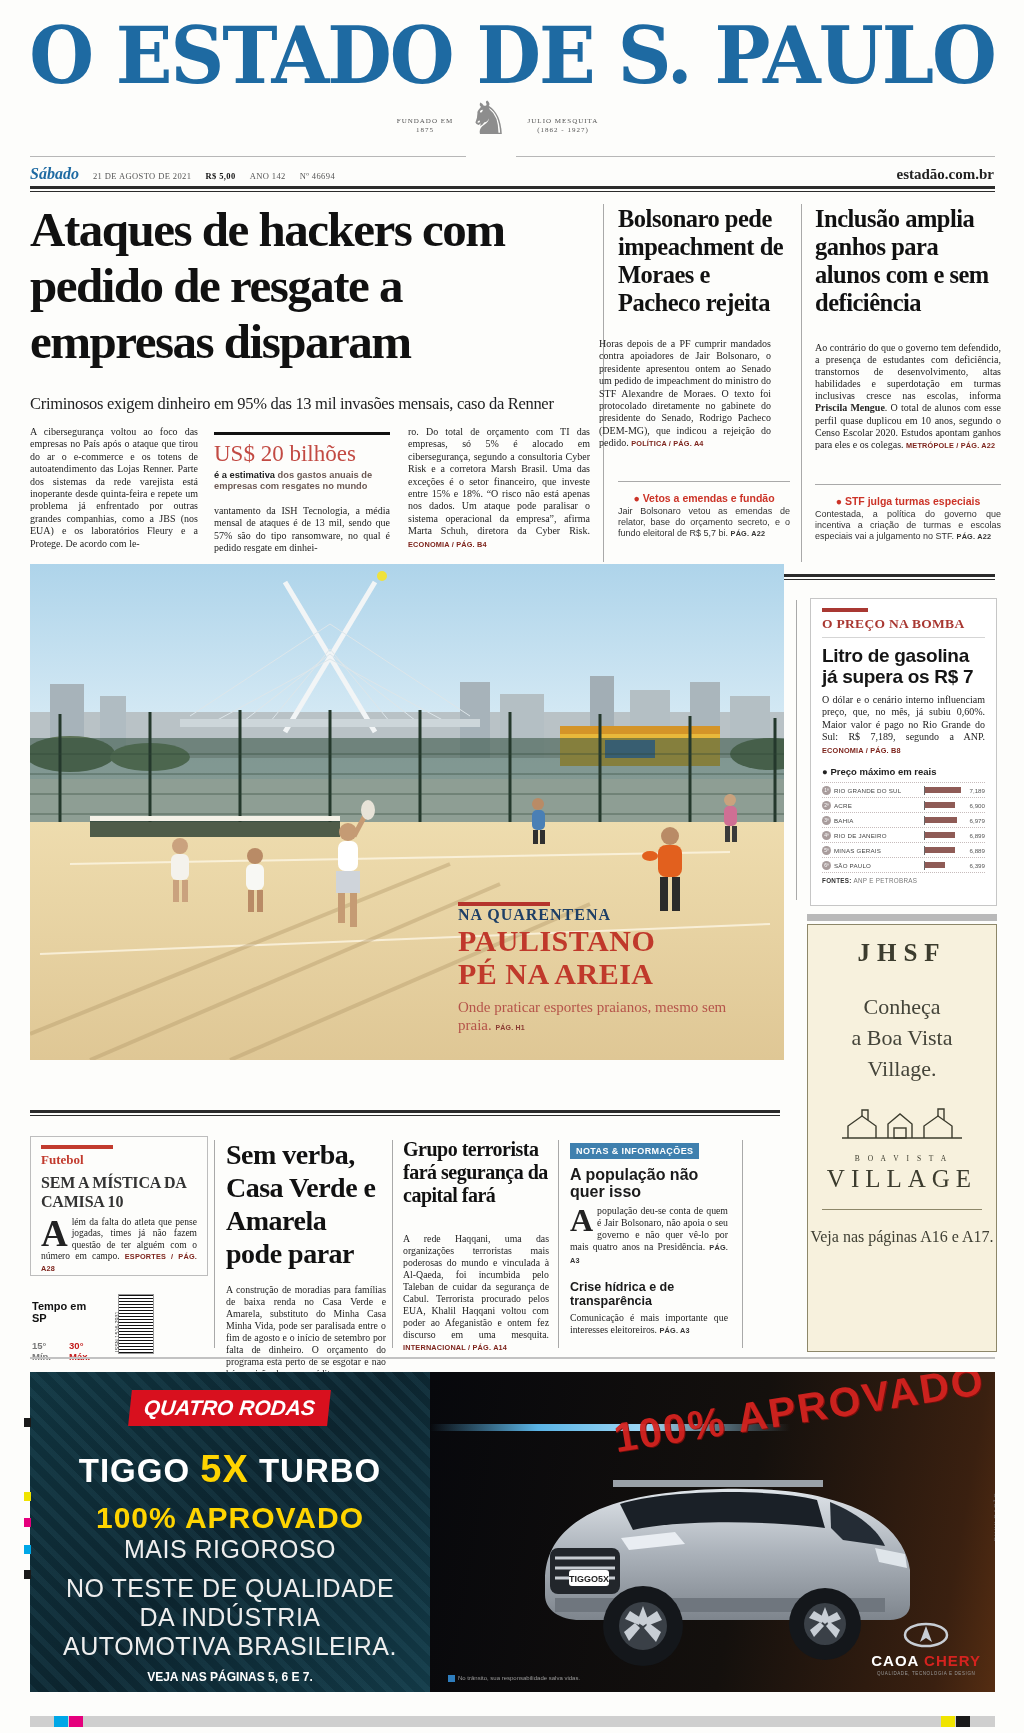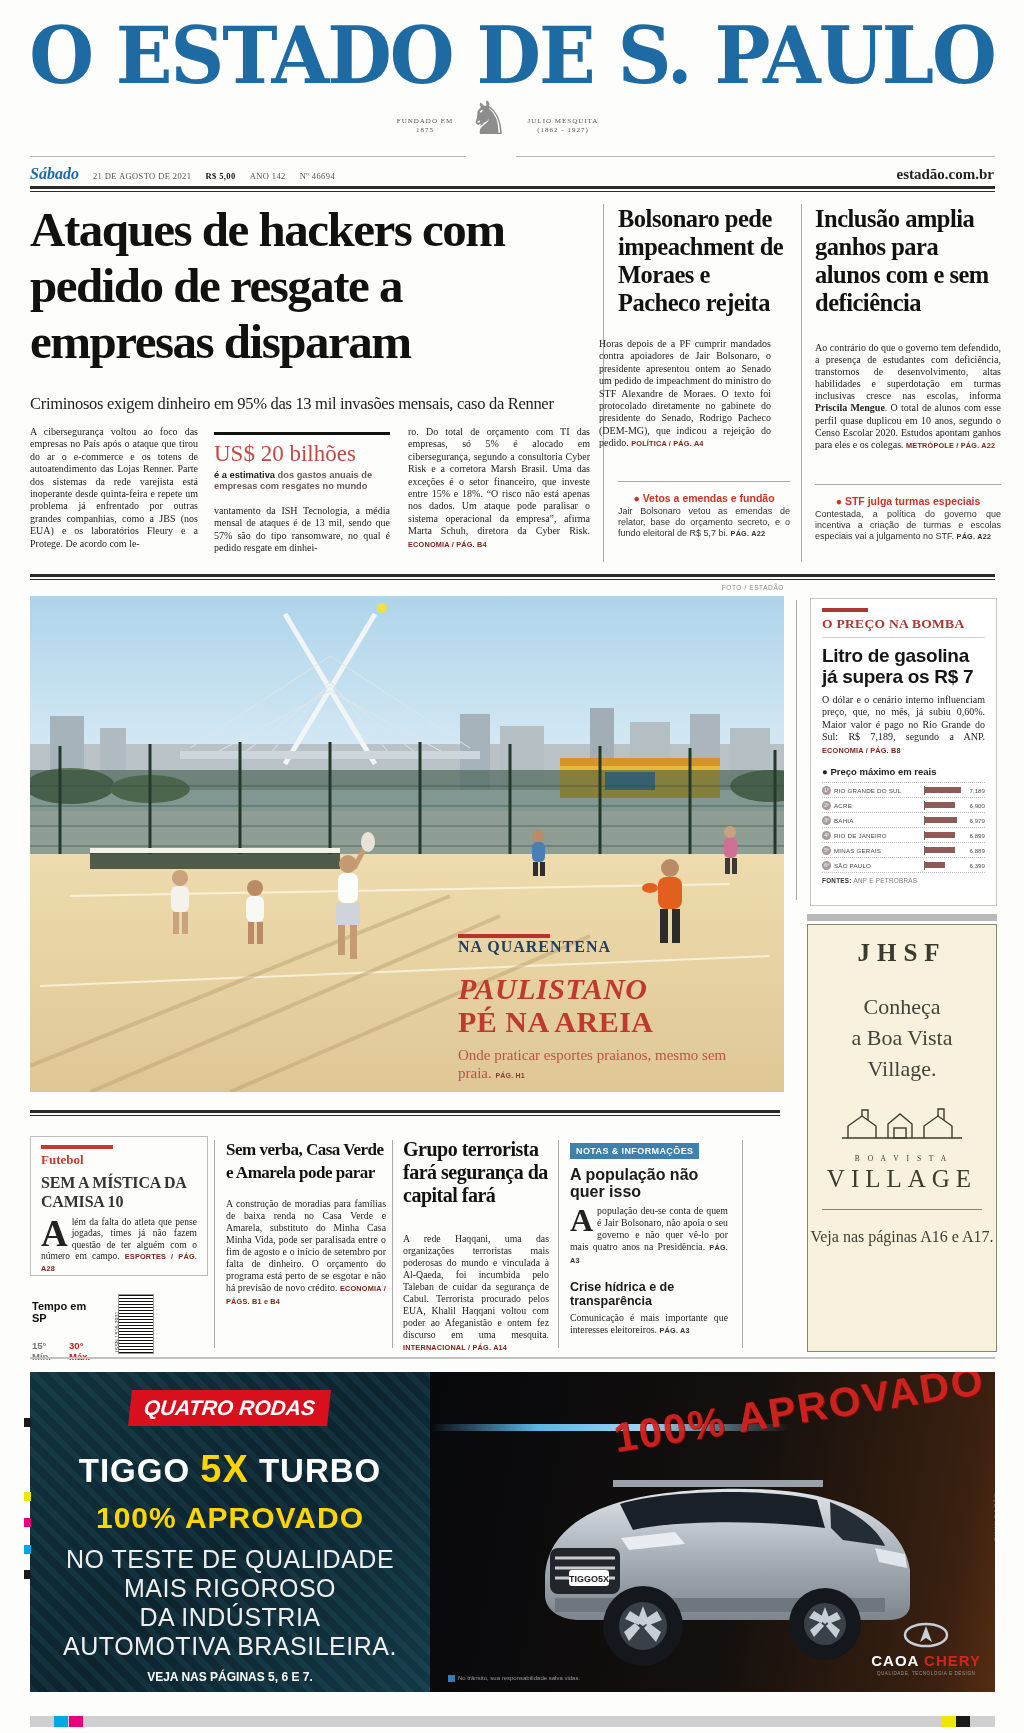--- a/index.html
+++ b/index.html
@@ -62,21 +62,21 @@
   #jhsf-brand{font-size:25px;letter-spacing:7px;margin-top:14px;font-weight:600;}
   #jhsf-msg{font-size:22px;line-height:31px;margin-top:24px;color:#45453a;}
   #jhsf-boavista{font-size:7.5px;letter-spacing:3px;margin-top:6px;}
   #jhsf-village{font-size:25px;letter-spacing:6px;margin-top:2px;}
   #jhsf-footer{font-size:16px;margin-top:18px;color:#3f3f33;}
   
   #futebol-box{border:1px solid #bdbdbd;box-sizing:border-box;padding:8px 10px;}
   #futebol-kicker{font-weight:700;font-size:13px;color:#c23b2e;margin-top:3px;}
   #futebol-head{font-size:16px;line-height:19px;font-weight:800;color:#333;letter-spacing:-.2px;margin-top:5px;}
   .dropcap{float:left;font-size:37px;line-height:30px;font-weight:600;padding:2px 4px 0 0;color:#222;}
-  .brief-head{font-size:17px;line-height:23px;font-weight:900;letter-spacing:-.5px;color:#111;}
+  .brief-head{font-size:28px;line-height:33px;font-weight:900;letter-spacing:-.5px;color:#111;}
   #notas-tag{display:inline-block;background:#3f80ae;color:#fff;font-family:"Liberation Sans",sans-serif;
        font-weight:700;font-size:9px;letter-spacing:.4px;padding:3px 6px;}
   #notas-head{font-family:"Liberation Sans",sans-serif;font-weight:900;font-size:16px;line-height:17px;color:#1a1a1a;margin-top:7px;}
   .notas-sub{font-family:"Liberation Sans",sans-serif;font-weight:800;font-size:12.5px;line-height:14px;color:#1a1a1a;}
   
   #weather-title{font-family:"Liberation Sans",sans-serif;font-weight:800;font-size:11px;color:#111;}
   .temp{font-family:"Liberation Sans",sans-serif;font-weight:700;font-size:9.5px;}
   #temp-min{color:#777;} #temp-max{color:#c11a1a;}
   #barcode{width:34px;height:58px;background:repeating-linear-gradient(0deg,#111 0 1px,#fff 1px 3px);border:1px solid #999;}
   #issn{font-family:"Liberation Sans",sans-serif;font-size:5.5px;color:#444;transform:rotate(-90deg);transform-origin:left top;white-space:nowrap;}
@@ -173,21 +173,21 @@
   <div class="abs" style="left:815px;top:495px;width:186px;">
     <div class="note-title"><span>●</span> <span>STF julga turmas especiais</span></div>
     <p class="note-body" style="margin-top:2px;">
       <span>Contestada, a política do governo que incentiva a criação de turmas e escolas especiais vai a julgamento no STF. </span><span class="ref" style="color:#333;">PÁG. A22</span>
     </p>
   </div>
 
   <div class="abs thickrule" style="left:30px;top:574px;width:965px;"></div>
   <div class="abs" id="photo-credit" style="left:560px;top:584px;width:224px;">FOTO / ESTADÃO</div>
 
-  <div class="abs" style="left:30px;top:596px;width:754px;height:496px;">
+  <div class="abs" style="left:30px;top:564px;width:754px;height:496px;">
     <svg width="754" height="496" viewBox="0 0 754 496">
       <defs>
         <linearGradient id="sky" x1="0" y1="0" x2="0" y2="1">
           <stop offset="0" stop-color="#aed4ea"></stop>
             <stop offset="1" stop-color="#e3f1f8"></stop>
         </linearGradient>
         <linearGradient id="sand" x1="0" y1="0" x2="0" y2="1">
           <stop offset="0" stop-color="#eedcae"></stop>
             <stop offset="1" stop-color="#dfc795"></stop>
         </linearGradient>
@@ -296,21 +296,21 @@
             <rect x="502" y="246" width="13" height="20" rx="5" fill="#4a7fb5"></rect>
             <rect x="503" y="266" width="5" height="14" fill="#2f2f2f"></rect>
             <rect x="510" y="266" width="5" height="14" fill="#2f2f2f"></rect>
           </g>
       </g>
     </svg>
     
     <div class="abs" id="photo-overlay" style="left:428px;top:338px;width:270px;">
       <div style="width:92px;height:4px;background:#b5342c;"></div>
       <div id="q-kicker">NA QUARENTENA</div>
-      <div class="q-title" style="margin-top:16px;font-style:italic;">PAULISTANO</div>
+      <div class="q-title" style="margin-top:0;">PAULISTANO</div>
       <div class="q-title">PÉ NA AREIA</div>
       <div id="q-caption" style="margin-top:8px;">
         <span>Onde praticar esportes praianos, mesmo sem praia. </span><span class="ref">PÁG. H1</span>
       </div>
     </div>
   </div>
 
   <div class="abs vrule" style="left:796px;top:600px;height:300px;"></div>
   <div class="abs" id="fuel-box" style="left:810px;top:598px;width:187px;height:308px;">
     <div class="red-bar"></div>
@@ -462,22 +462,22 @@
 
   <div class="abs hrule" style="left:30px;top:1357px;width:965px;border-top:2px solid #c2c2c2;"></div>
 
   <div class="abs" id="ad-banner" style="left:30px;top:1372px;width:965px;height:320px;">
     <div id="ad-left">
       <div id="qr-logo">QUATRO RODAS</div>
       <div class="ad-h1">
         <span>TIGGO </span><span class="hi">5X</span><span> TURBO</span>
       </div>
       <div id="ad-aprov">100% APROVADO</div>
+      <div class="ad-line">MAIS RIGOROSO</div>
       <div class="ad-line" style="margin-top:10px;">NO TESTE DE QUALIDADE</div>
-      <div class="ad-line">MAIS RIGOROSO</div>
       <div class="ad-line">DA INDÚSTRIA</div>
       <div class="ad-line">AUTOMOTIVA BRASILEIRA.</div>
       <div id="ad-footer">VEJA NAS PÁGINAS 5, 6 E 7.</div>
     </div>
     <div id="ad-right">
       <div id="blue-streak"></div>
       <div id="stamp">100% APROVADO</div>
       <svg class="abs" style="left:95px;top:48px;" width="400" height="250" viewBox="0 0 400 250">
         <defs>
           <linearGradient id="carbody" x1="0" y1="0" x2="0" y2="1">

